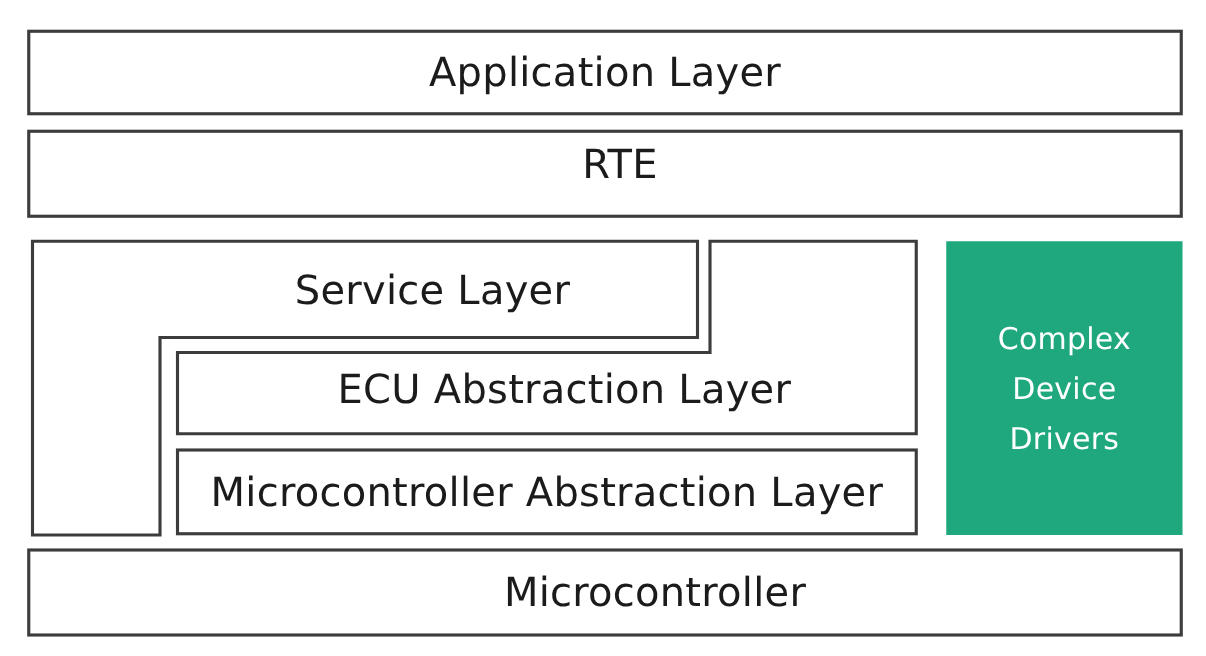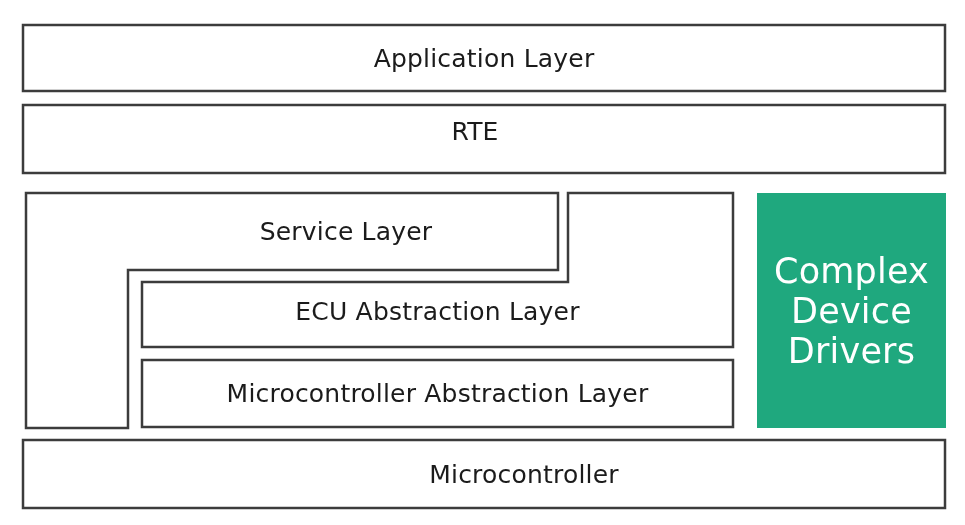--- a/index.html
+++ b/index.html
@@ -28,55 +28,55 @@
   }
   .shape-cdd {
     fill: var(--complex-device-drivers-fill, #1fa87e);
     stroke: none;
   }
   .label {
     position: absolute;
     display: flex;
     align-items: center;
     justify-content: center;
-    font-size: 25px;
+    font-size: 32px;
     font-weight: 400;
     color: var(--label-text, #1b1b1b);
     letter-spacing: 0.2px;
     text-align: center;
   }
   .label-cdd {
     color: var(--complex-device-drivers-text, #ffffff);
     white-space: pre-line;
-    font-size: 35px;
+    font-size: 24px;
     line-height: 40px;
   }
 </style>
 </head>
 <body>
 
 <div class="stage">
 
   <svg width="965" height="525" viewBox="0 0 965 525" aria-hidden="true">
     <rect class="shape" x="23" y="25" width="922" height="66"></rect>
     <rect class="shape" x="23" y="105" width="922" height="68"></rect>
     <polygon class="shape" points="26,193 558,193 558,270 128,270 128,428 26,428"></polygon>
     <polygon class="shape" points="142,282 568,282 568,193 733,193 733,347 142,347"></polygon>
     <rect class="shape" x="142" y="360" width="591" height="67"></rect>
     <rect class="shape shape-cdd" x="757" y="193" width="189" height="235"></rect>
     <rect class="shape" x="23" y="440" width="922" height="68"></rect>
   </svg>
 
   <div class="label" style="left:23px; top:25px; width:922px; height:66px;">Application Layer</div>
 
-  <div class="label" style="left:14px; top:105px; width:922px; height:52px;">RTE</div>
+  <div class="label" style="left:35px; top:105px; width:922px; height:52px;">RTE</div>
 
   <div class="label" style="left:26px; top:193px; width:640px; height:77px;">Service Layer</div>
 
-  <div class="label" style="left:142px; top:282px; width:591px; height:58px;text-align:right;">ECU Abstraction Layer</div>
+  <div class="label" style="left:156px; top:282px; width:591px; height:58px;text-align:right;">ECU Abstraction Layer</div>
 
   <div class="label" style="left:142px; top:360px; width:591px; height:67px;border-radius:14px;">Microcontroller Abstraction Layer</div>
 
   <div class="label label-cdd" style="left:757px; top:193px; width:189px; height:235px;">Complex
 Device
 Drivers</div>
 
   <div class="label" style="left:23px; top:440px; width:922px; height:68px;margin-left:40px;">Microcontroller</div>
 
 </div>

